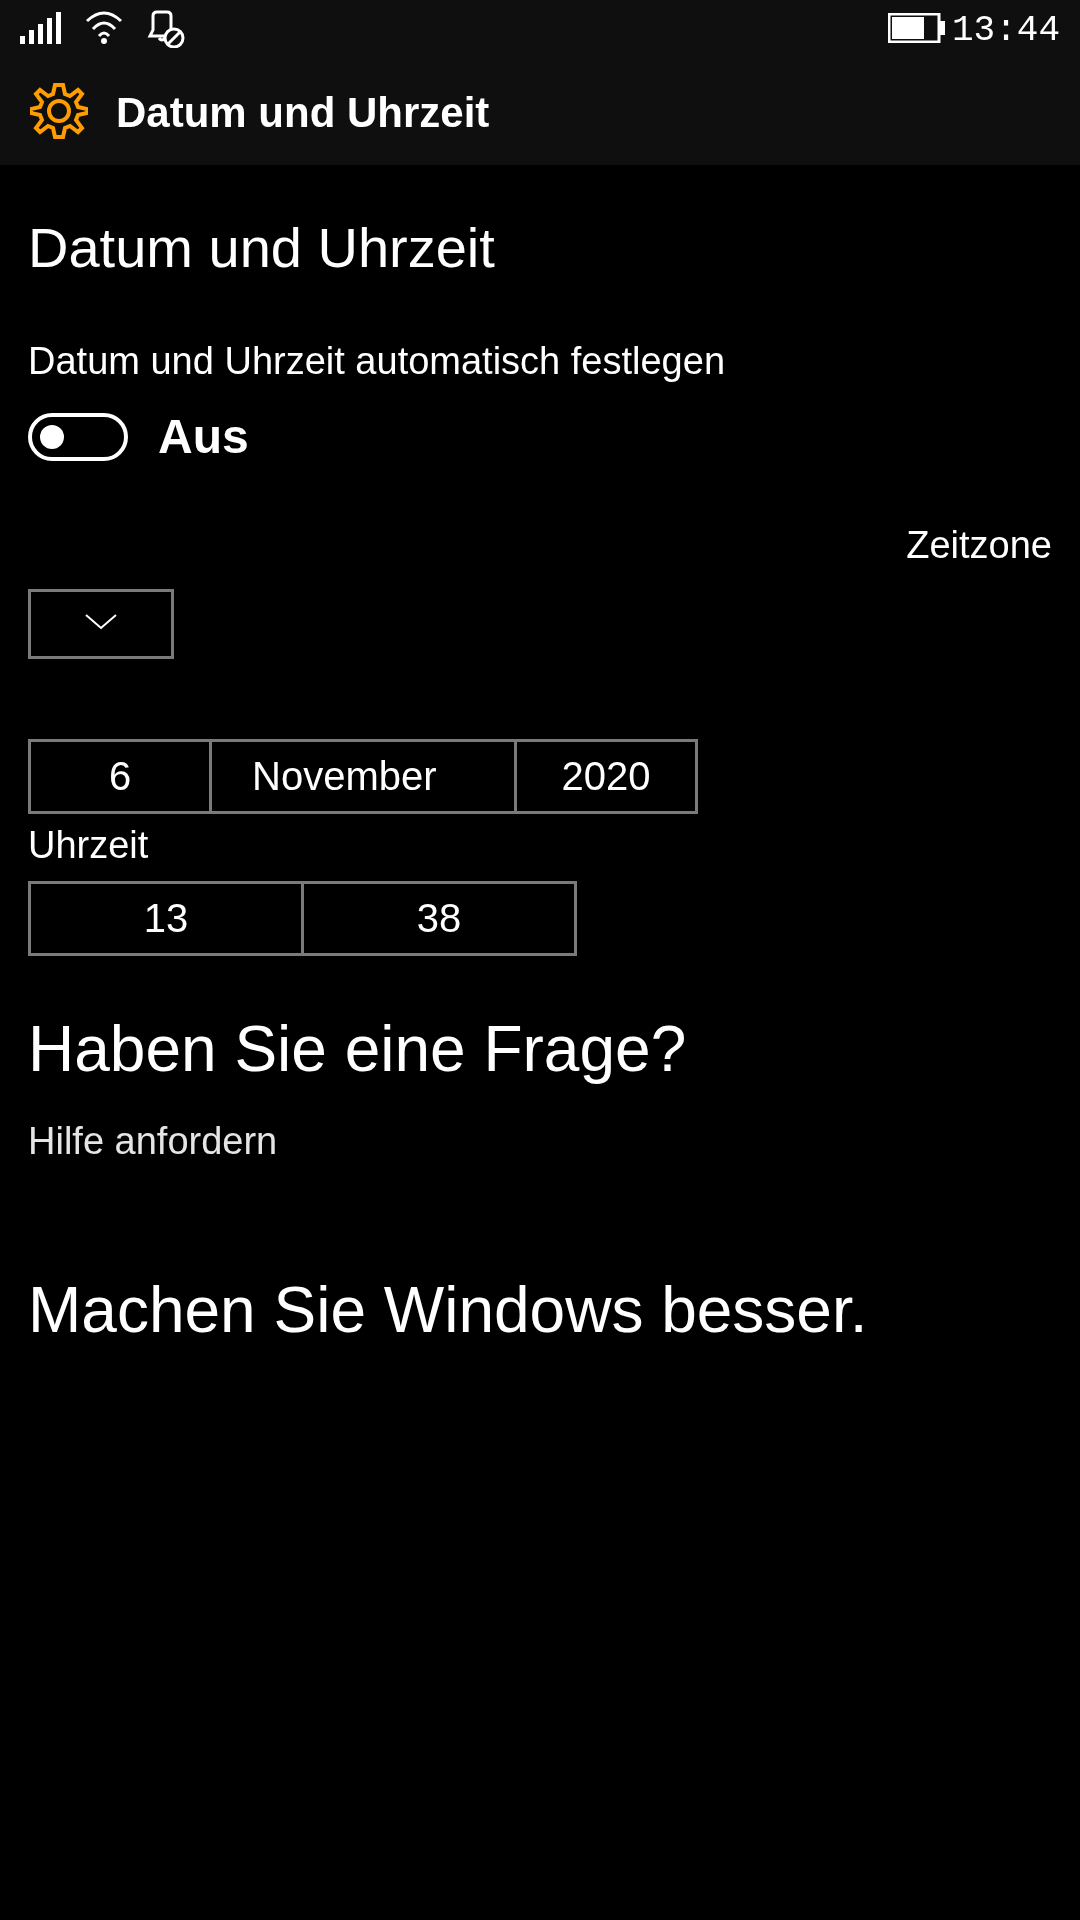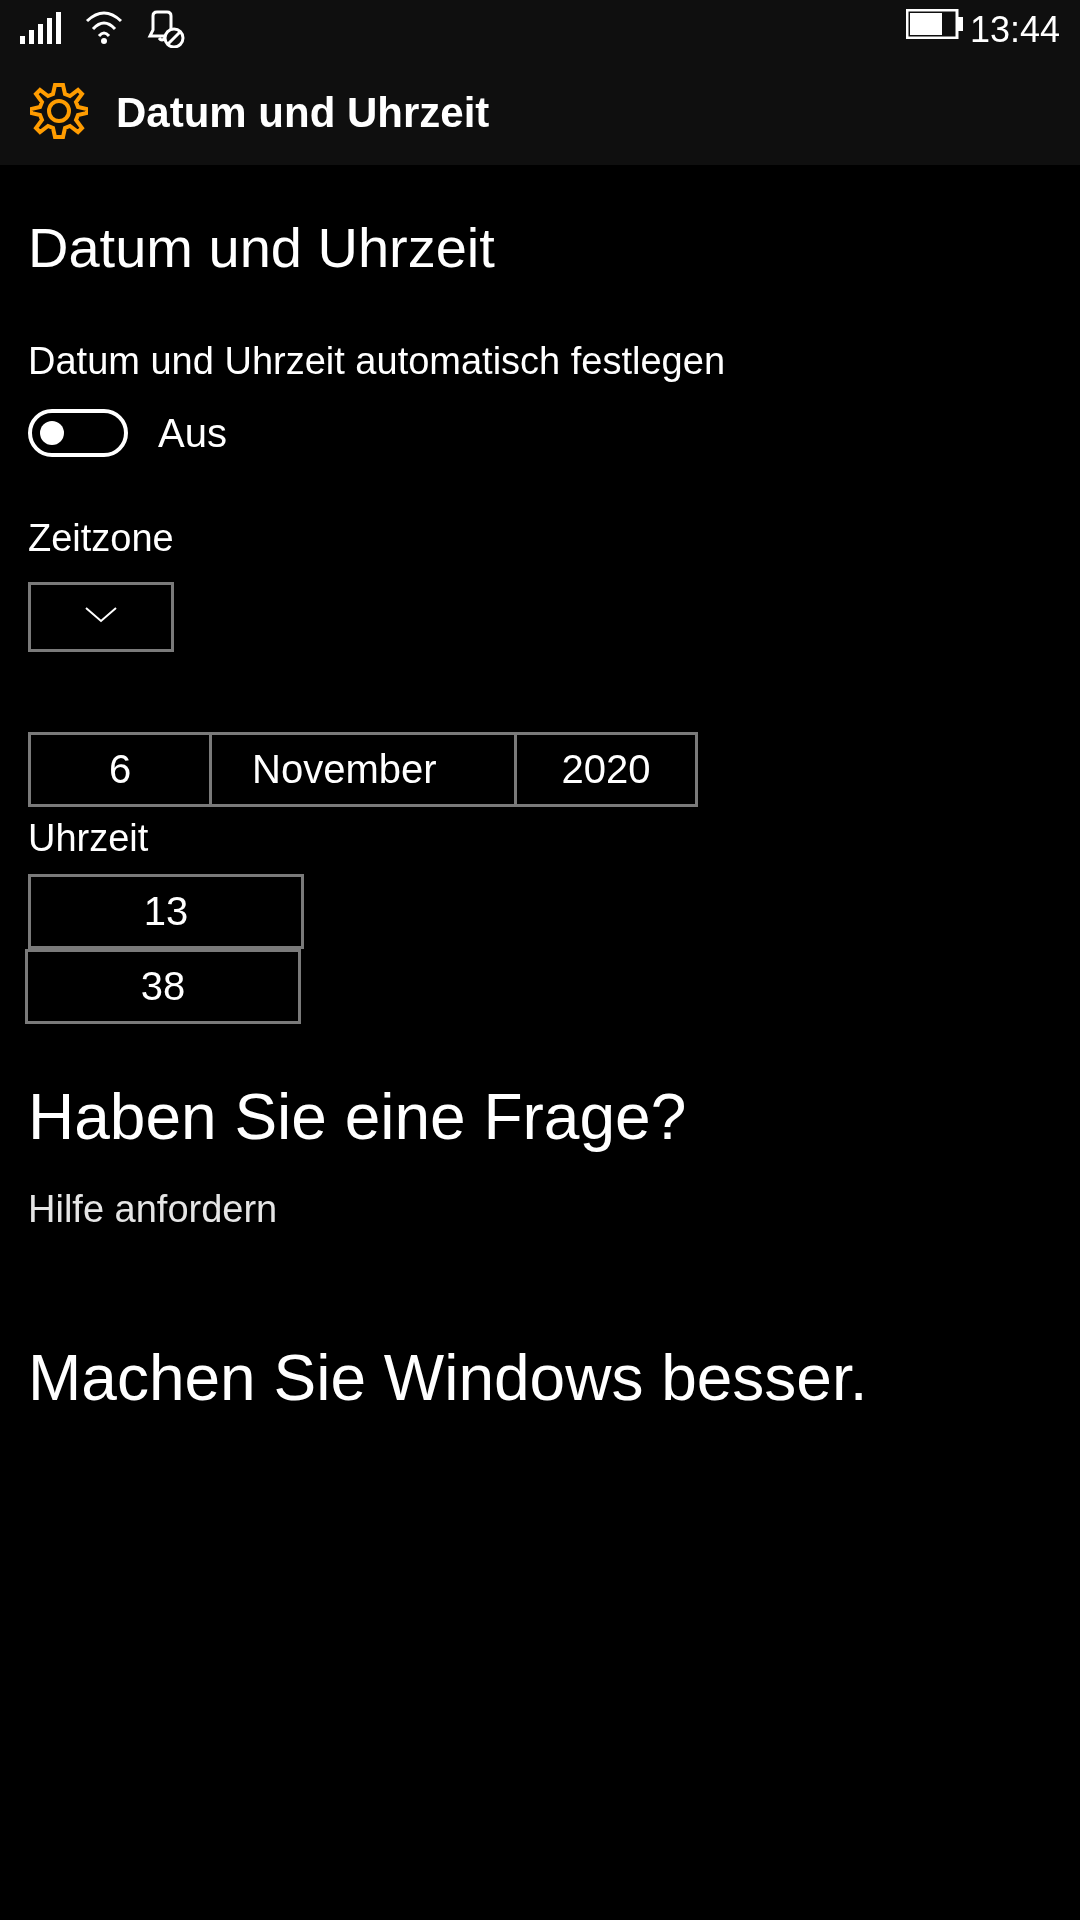--- a/index.html
+++ b/index.html
@@ -23,22 +23,23 @@
       padding: 0 20px;
       justify-content: space-between;
     }
     .status-left {
       display: flex;
       align-items: center;
       gap: 20px;
     }
     .status-right {
       display: flex;
-      align-items: flex-start;
+      align-items: center;
       gap: 6px;
+      font-family: Liberation Mono, monospace;
     }
     .status-time {
       font-size: 36px;
       font-weight: 400;
     }
     .header-bar {
       height: 105px;
       background: #0f0f0f;
       display: flex;
       align-items: center;
@@ -83,27 +84,28 @@
       width: 24px;
       height: 24px;
       background: #ffffff;
       border-radius: 50%;
       position: absolute;
       top: 50%;
       left: 8px;
       transform: translateY(-50%);
     }
     .toggle-label {
-      font-size: 40px;
-      font-weight: 400;
+      font-size: 48px;
+      font-weight: 700;
     }
     .section-label {
       font-size: 38px;
       font-weight: 400;
       margin-bottom: 22px;
+      text-align: right;
     }
     .dropdown {
       width: 146px;
       height: 70px;
       border: 3px solid #7a7a7a;
       background: transparent;
       display: flex;
       align-items: center;
       justify-content: center;
       margin-bottom: 80px;
@@ -121,21 +123,20 @@
       font-size: 40px;
       font-weight: 400;
       background: transparent;
     }
     .date-day { width: 184px; }
     .date-month { width: 308px; margin-left: -3px; justify-content: flex-start; padding-left: 40px; }
     .date-year { width: 184px; margin-left: -3px; }
     .time-row {
       display: flex;
       margin-bottom: 56px;
-      flex-direction: column;
     }
     .time-cell {
       height: 75px;
       width: 276px;
       border: 3px solid #7a7a7a;
       display: flex;
       align-items: center;
       justify-content: center;
       font-size: 40px;
       font-weight: 400;

